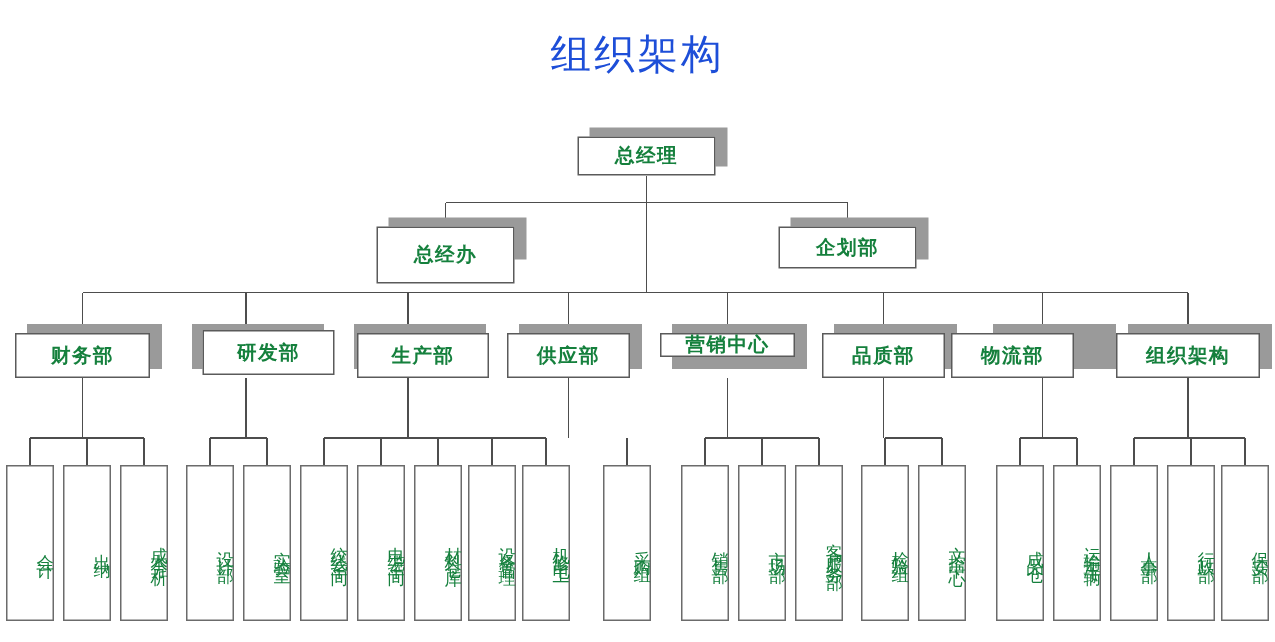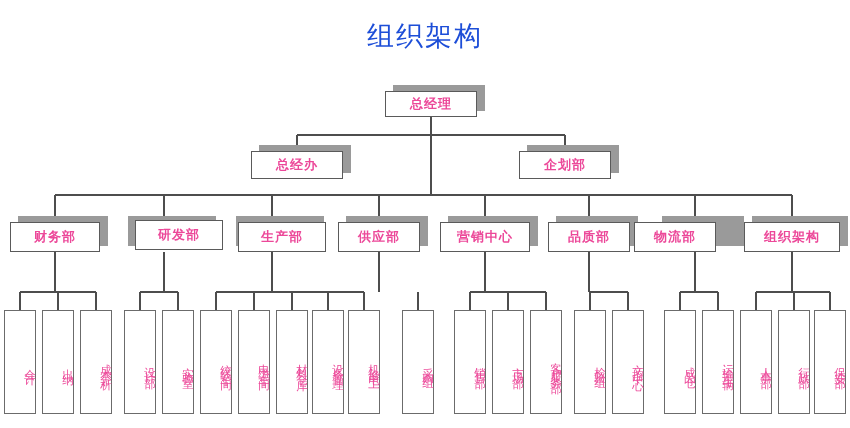--- a/index.html
+++ b/index.html
@@ -36,21 +36,21 @@
     left: 0;
     top: 0;
     width: 850px;
     height: 428px;
   }
   .node {
     position: absolute;
     box-sizing: border-box;
     background: #ffffff;
     border: 1px solid #5a5a5a;
-    color: #ec4899;
+    color: #15803d;
     font-family: "DejaVu Serif", "Liberation Serif", serif;
     display: flex;
     align-items: center;
     justify-content: center;
     z-index: 3;
   }
   .shadow {
     position: absolute;
     background: #9a9a9a;
     z-index: 2;
@@ -129,33 +129,33 @@
       <line x1="756" y1="292" x2="830" y2="292" stroke="#4d4d4d" stroke-width="1.2" shape-rendering="crispEdges"></line>
       <line x1="756" y1="292" x2="756" y2="310" stroke="#4d4d4d" stroke-width="1.2" shape-rendering="crispEdges"></line>
       <line x1="794" y1="292" x2="794" y2="310" stroke="#4d4d4d" stroke-width="1.2" shape-rendering="crispEdges"></line>
       <line x1="830" y1="292" x2="830" y2="310" stroke="#4d4d4d" stroke-width="1.2" shape-rendering="crispEdges"></line>
     </svg>
 
   <div id="nodes-layer">
       <div class="shadow" style="left: 393px; top: 85px; width: 92px; height: 26px;"></div>
       <div class="node h" style="left: 385px; top: 91px; width: 92px; height: 26px;">总经理</div>
       <div class="shadow" style="left: 259px; top: 145px; width: 92px; height: 28px;"></div>
-      <div class="node h" style="left: 251px; top: 151px; width: 92px; height: 28px;">总经办</div>
+      <div class="node h" style="left: 251px; top: 151px; width: 92px; height: 38px;">总经办</div>
       <div class="shadow" style="left: 527px; top: 145px; width: 92px; height: 28px;"></div>
       <div class="node h" style="left: 519px; top: 151px; width: 92px; height: 28px;">企划部</div>
       <div class="shadow" style="left: 18px; top: 216px; width: 90px; height: 30px;"></div>
       <div class="node h" style="left: 10px; top: 222px; width: 90px; height: 30px;">财务部</div>
       <div class="shadow" style="left: 128px; top: 216px; width: 88px; height: 30px;"></div>
       <div class="node h" style="left: 120px; top: 220px; width: 88px; height: 30px; margin-left: 15px;">研发部</div>
       <div class="shadow" style="left: 236px; top: 216px; width: 88px; height: 30px;"></div>
       <div class="node h" style="left: 238px; top: 222px; width: 88px; height: 30px;">生产部</div>
       <div class="shadow" style="left: 346px; top: 216px; width: 82px; height: 30px;"></div>
       <div class="node h" style="left: 338px; top: 222px; width: 82px; height: 30px;">供应部</div>
       <div class="shadow" style="left: 448px; top: 216px; width: 90px; height: 30px;"></div>
-      <div class="node h" style="left: 440px; top: 222px; width: 90px; height: 30px;">营销中心</div>
+      <div class="node h" style="left: 440px; top: 222px; width: 90px; height: 16px;">营销中心</div>
       <div class="shadow" style="left: 556px; top: 216px; width: 82px; height: 30px;"></div>
       <div class="node h" style="left: 548px; top: 222px; width: 82px; height: 30px; text-align: center;">品质部</div>
       <div class="shadow" style="left: 662px; top: 216px; width: 82px; height: 30px;"></div>
       <div class="node h" style="left: 634px; top: 222px; width: 82px; height: 30px;">物流部</div>
       <div class="shadow" style="left: 752px; top: 216px; width: 96px; height: 30px;"></div>
       <div class="node h" style="left: 744px; top: 222px; width: 96px; height: 30px;">组织架构</div>
       <div class="node leaf" style="left: 4px; top: 310px; width: 32px; height: 104px;">会计</div>
       <div class="node leaf" style="left: 42px; top: 310px; width: 32px; height: 104px;">出纳</div>
       <div class="node leaf" style="left: 80px; top: 310px; width: 32px; height: 104px;">成本分析</div>
       <div class="node leaf" style="left: 124px; top: 310px; width: 32px; height: 104px;">设计部</div>

